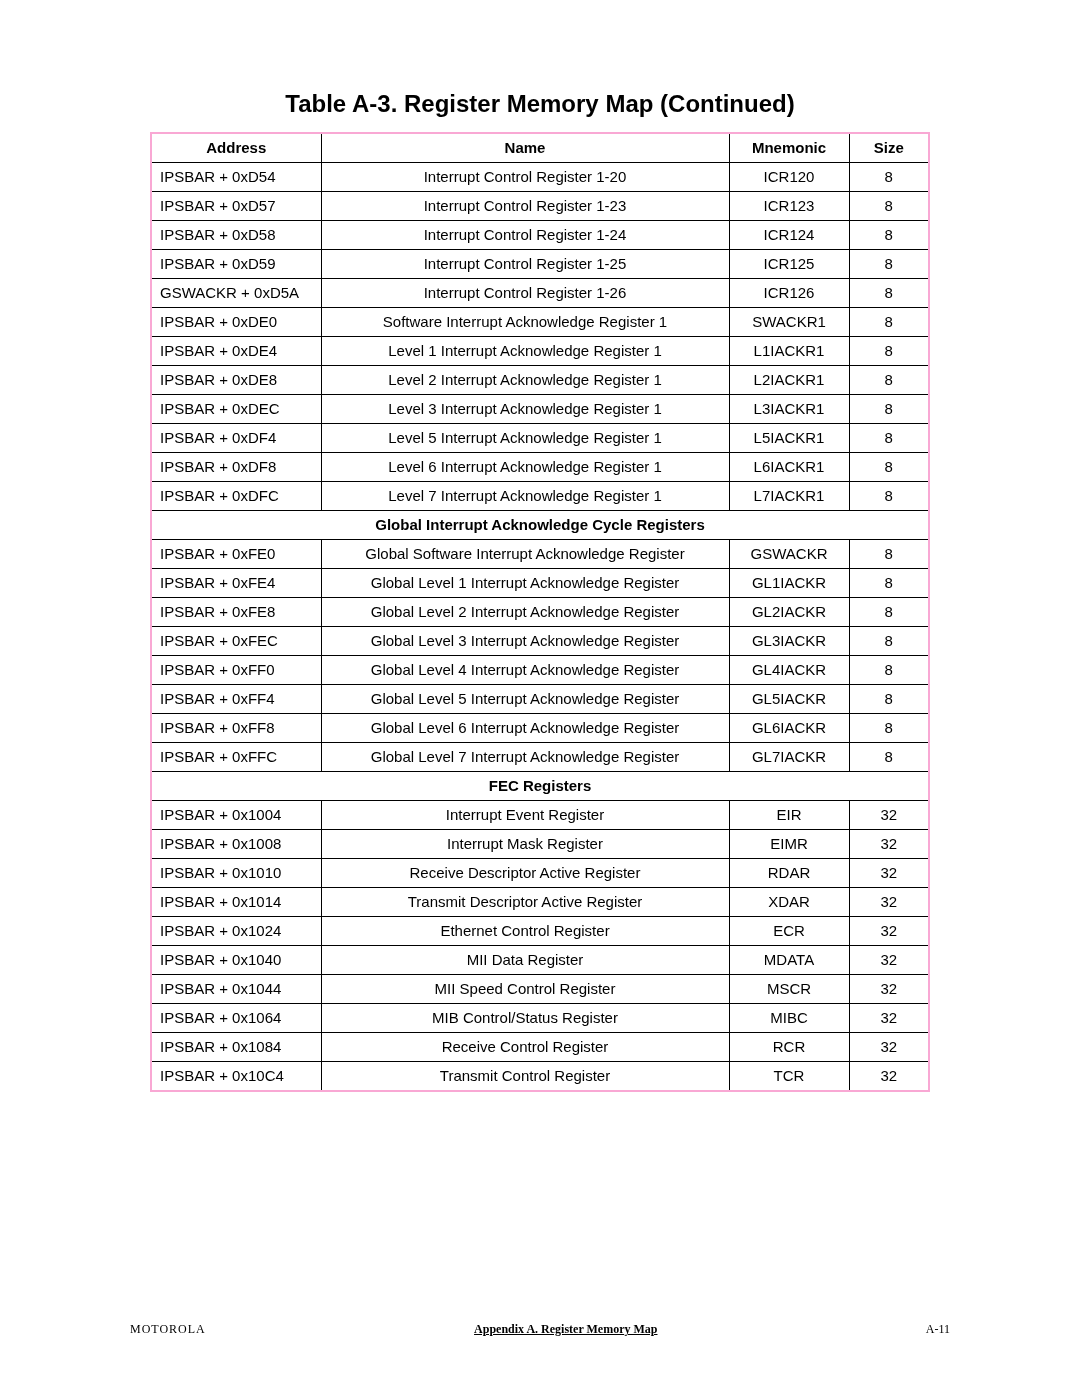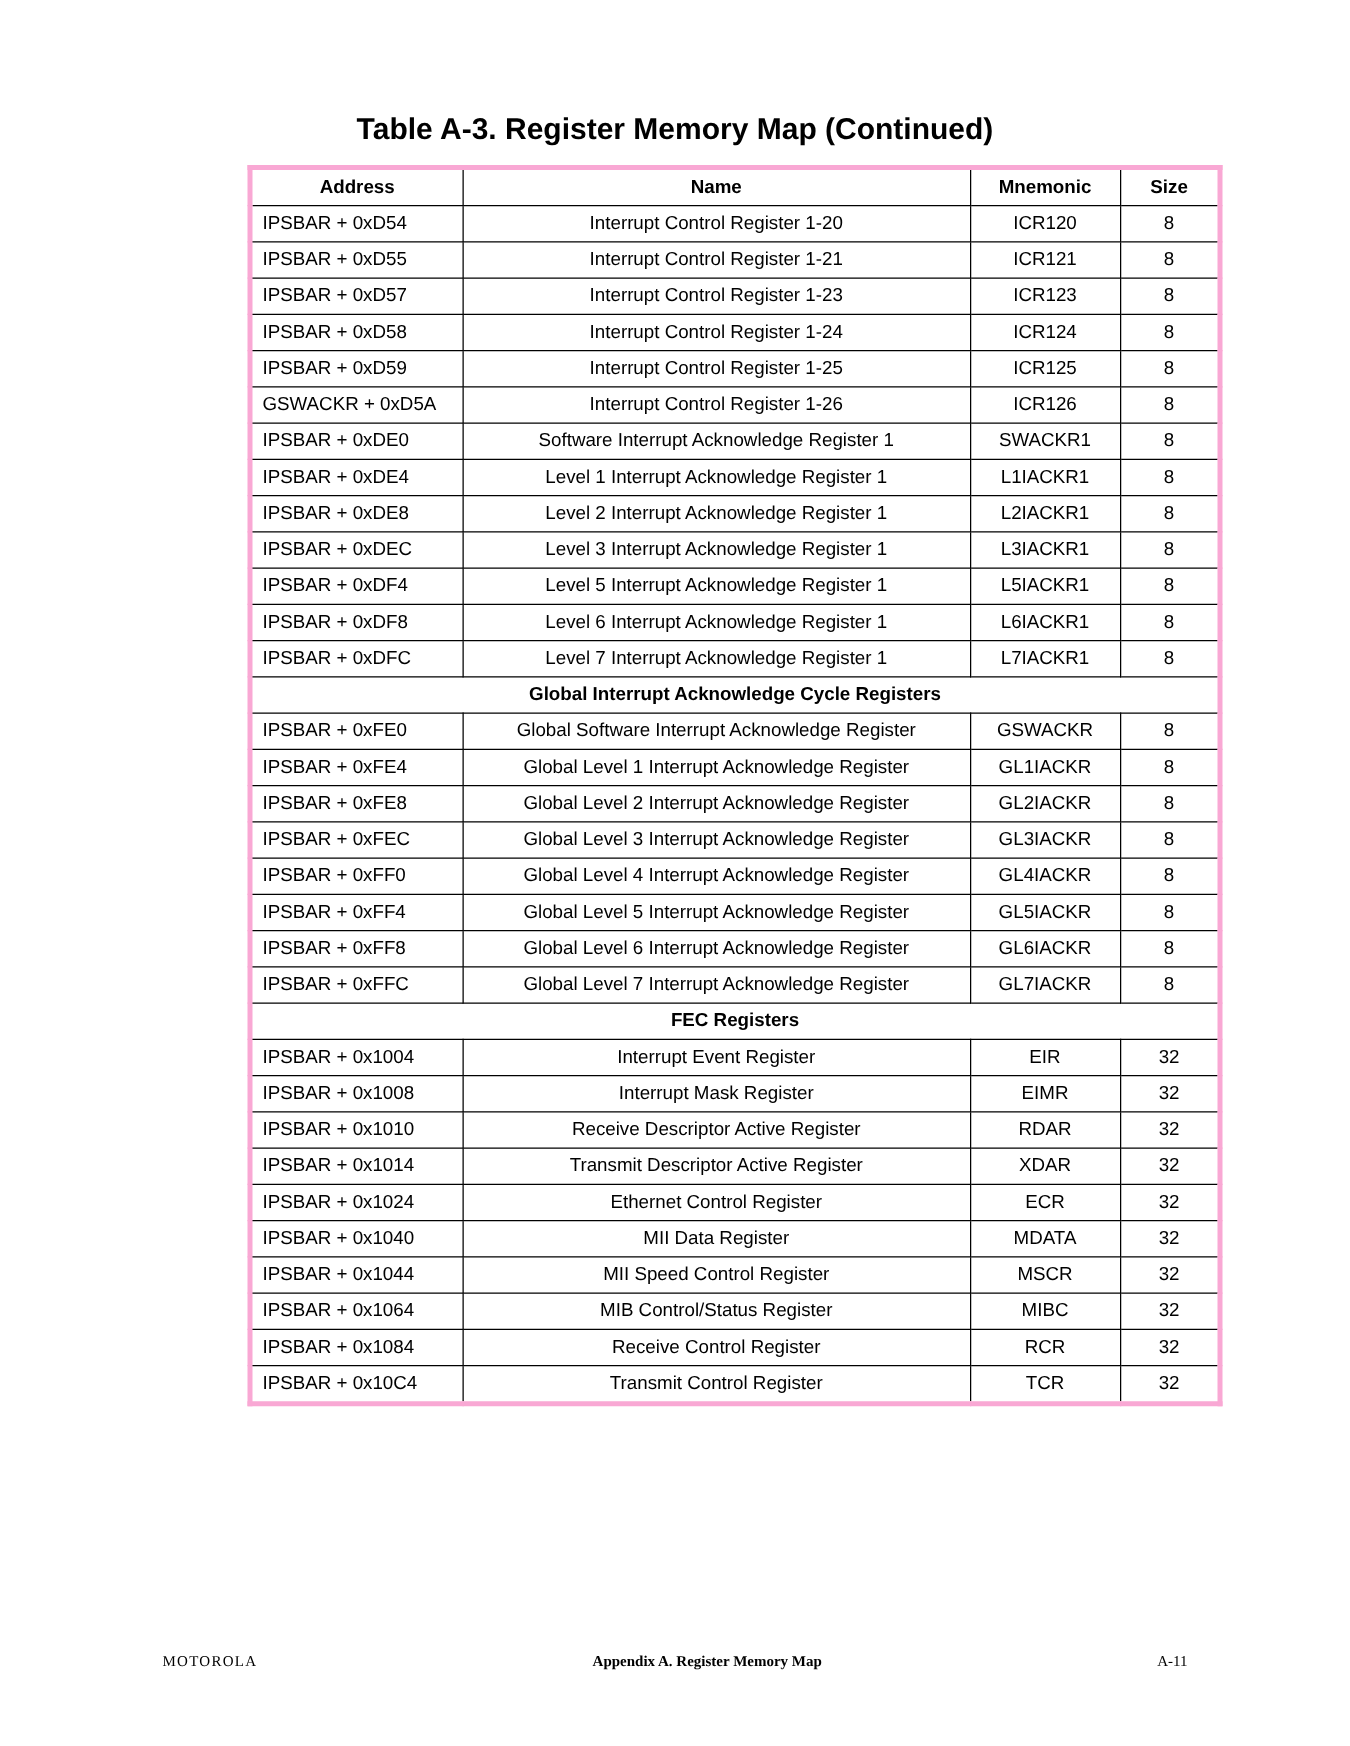--- a/index.html
+++ b/index.html
@@ -19,23 +19,22 @@
   }
   .caption {
     text-align: center;
     font-weight: bold;
     font-size: 24px;
     margin-bottom: 14px;
   }
   table.mem {
     border-collapse: collapse;
     width: 100%;
-    border: 4px solid #f9a8d4;
+    border: 2px solid #f9a8d4;
     table-layout: fixed;
-    margin-left: 48px;
   }
   table.mem th, table.mem td {
     border: 1px solid #000;
     padding: 5px 8px;
     font-size: 15px;
     vertical-align: middle;
     line-height: 1.2;
   }
   table.mem th {
     font-weight: bold;
@@ -66,20 +65,21 @@
     align-items: baseline;
     font-size: 12px;
   }
   .footer .brand {
     font-family: "Times New Roman", Times, serif;
     letter-spacing: 1px;
   }
   .footer .title {
     font-family: "Times New Roman", Times, serif;
     font-weight: bold;
+    text-decoration: underline;
   }
   .footer .num {
     font-family: "Times New Roman", Times, serif;
   }
 </style>
 </head>
 <body>
 
 <div class="page">
 
@@ -101,26 +101,20 @@
       </tr>
     </thead>
     <tbody id="tbody">
         <tr>
           <td class="addr">IPSBAR + 0xD54</td>
           <td class="name">Interrupt Control Register 1-20</td>
           <td class="mnem">ICR120</td>
           <td class="size">8</td>
         </tr>
         <tr>
-          <td class="addr">IPSBAR + 0xD55</td>
-          <td class="name">Interrupt Control Register 1-21</td>
-          <td class="mnem">ICR121</td>
-          <td class="size">8</td>
-        </tr>
-        <tr>
           <td class="addr">IPSBAR + 0xD57</td>
           <td class="name">Interrupt Control Register 1-23</td>
           <td class="mnem">ICR123</td>
           <td class="size">8</td>
         </tr>
         <tr>
           <td class="addr">IPSBAR + 0xD58</td>
           <td class="name">Interrupt Control Register 1-24</td>
           <td class="mnem">ICR124</td>
           <td class="size">8</td>

